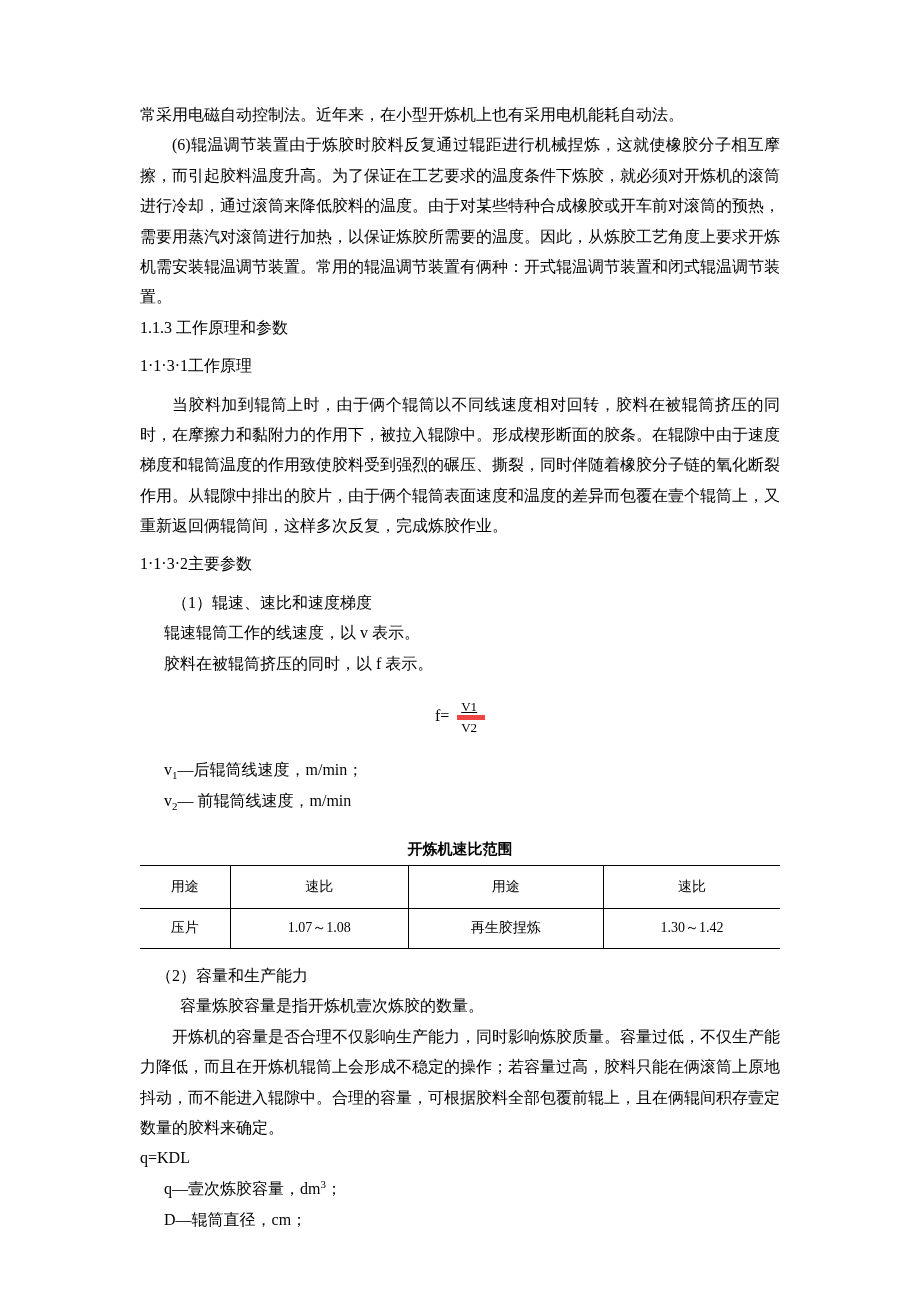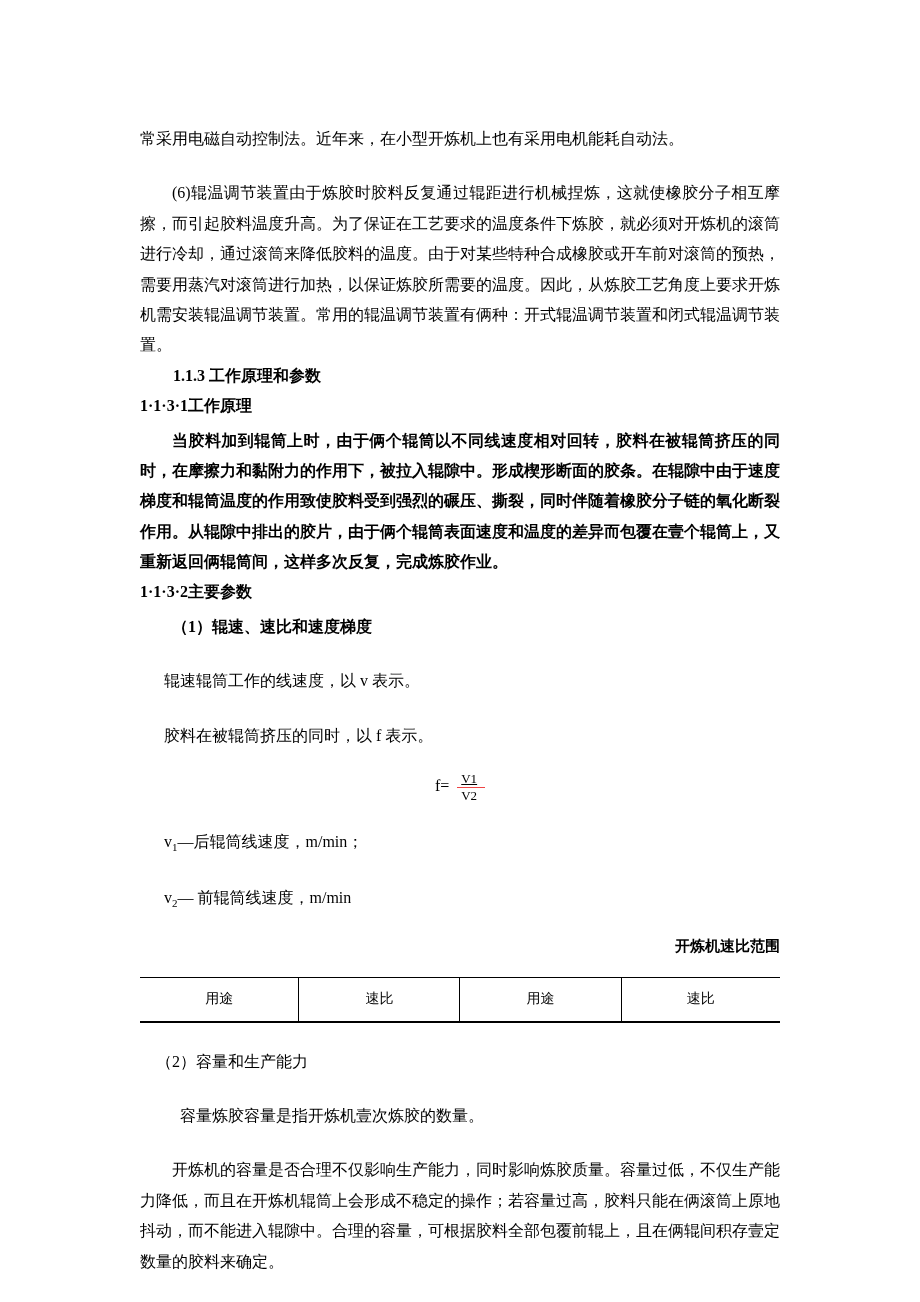--- a/index.html
+++ b/index.html
@@ -5,46 +5,46 @@
     * { margin: 0; padding: 0; box-sizing: border-box; }
     body {
       font-family: "SimSun", "宋体", serif;
       font-size: 16px;
       line-height: 1.9;
       color: #000;
       background: #fff;
       width: 920px;
       padding: 100px 140px 80px 140px;
     }
-    .para { text-align: justify; margin-top: 24px; }
+    .para { text-align: justify; }
     .indent { text-indent: 2em; }
-    .bold { font-weight: bold; margin-left: 33px; }
+    .bold { font-weight: normal; }
     .sub-heading { margin-top: 4px; margin-bottom: 4px; }
-    .spaced-line { margin-top: 0; font-weight: bold; }
+    .spaced-line { margin-top: 8px; }
     .formula {
       text-align: center;
       margin: 20px 0;
       font-size: 16px;
     }
     .frac {
       display: inline-block;
       vertical-align: middle;
       text-align: center;
       font-size: 13px;
       line-height: 1.2;
       margin-left: 4px;
     }
-    .frac .num { border-bottom: 1px solid #ef4444; padding: 0 8px 0 4px; display: block; text-decoration: underline; }
+    .frac .num { border-bottom: 5px solid #ef4444; padding: 0 8px 0 4px; display: block; text-decoration: underline; }
     .frac .den { display: block; padding: 0 8px 0 4px; }
     .table-title {
-      text-align: right;
+      text-align: center;
       font-weight: bold;
       font-size: 15px;
       margin-top: 18px;
-      margin-bottom: 17px;
+      margin-bottom: 1px;
     }
     table {
       width: 100%;
       border-collapse: collapse;
       font-size: 14px;
       margin-bottom: 12px;
     }
     table thead tr { border-top: 1.5px solid #000; border-bottom: 1px solid #000; }
     table tbody { border-top: 1px solid #000; }
     table tr:last-child td { padding-bottom: 6px; }
@@ -95,20 +95,26 @@
 <table>
   <thead>
     <tr>
       <th class="col-sep">用途</th>
       <th class="col-sep">速比</th>
       <th class="col-sep">用途</th>
       <th>速比</th>
     </tr>
   </thead>
   <tbody>
+    <tr>
+      <td class="col-sep">压片</td>
+      <td class="col-sep">1.07～1.08</td>
+      <td class="col-sep">再生胶捏炼</td>
+      <td>1.30～1.42</td>
+    </tr>
   </tbody>
 </table>
 
 <div class="para" style="text-indent:1em">（2）容量和生产能力</div>
 <div class="para" style="text-indent:2.5em">容量炼胶容量是指开炼机壹次炼胶的数量。</div>
 <div class="para indent">开炼机的容量是否合理不仅影响生产能力，同时影响炼胶质量。容量过低，不仅生产能力降低，而且在开炼机辊筒上会形成不稳定的操作；若容量过高，胶料只能在俩滚筒上原地抖动，而不能进入辊隙中。合理的容量，可根据胶料全部包覆前辊上，且在俩辊间积存壹定数量的胶料来确定。</div>
 <div class="para">q=KDL</div>
 
 <div class="para" style="text-indent:1.5em">
   <span>q—壹次炼胶容量，dm</span><sup>3</sup><span>；</span>

